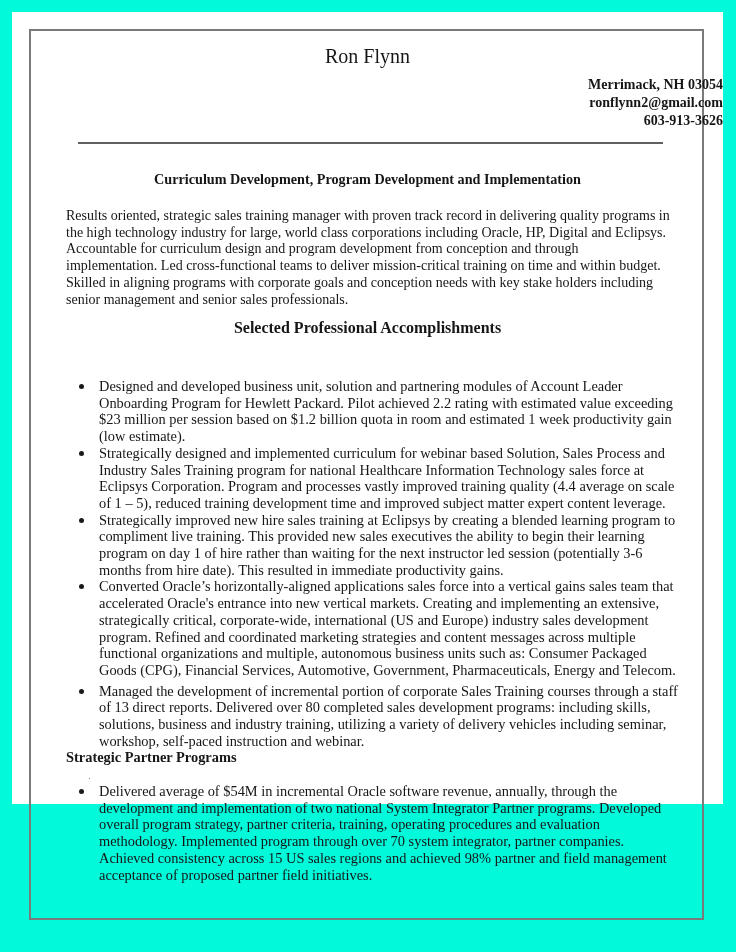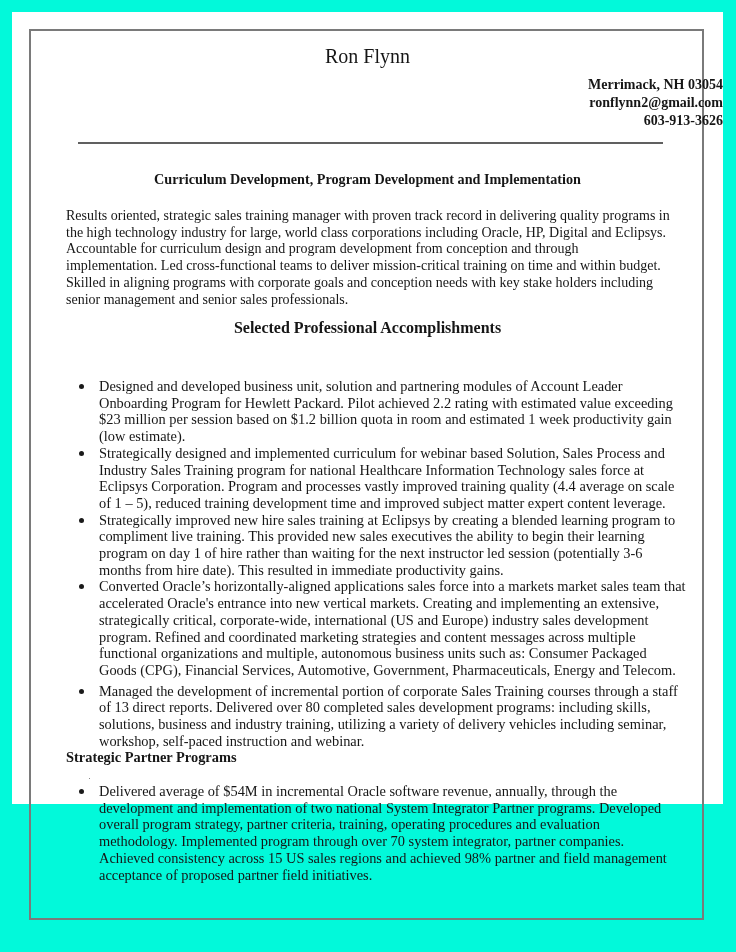--- a/index.html
+++ b/index.html
@@ -118,21 +118,21 @@
     </li>
     <li class="bullet">
       <span class="dot"></span>
       <span class="ln">Strategically improved new hire sales training at Eclipsys by creating a blended learning program to</span>
       <span class="ln">compliment live training.  This provided new sales executives the ability to begin their learning</span>
       <span class="ln">program on day 1 of hire rather than waiting for the next instructor led session (potentially 3-6</span>
       <span class="ln">months from hire date). This resulted in immediate productivity gains.</span>
     </li>
     <li class="bullet">
       <span class="dot"></span>
-      <span class="ln">Converted Oracle’s horizontally-aligned applications sales force into a markets market sales team that</span>
+      <span class="ln">Converted Oracle’s horizontally-aligned applications sales force into a vertical gains sales team that</span>
       <span class="ln">accelerated Oracle's entrance into new vertical markets.  Creating and implementing an extensive,</span>
       <span class="ln">strategically critical, corporate-wide, international (US and Europe) industry sales development</span>
       <span class="ln">program. Refined and coordinated marketing strategies and content messages across multiple</span>
       <span class="ln">functional organizations and multiple, autonomous business units such as: Consumer Packaged</span>
       <span class="ln">Goods (CPG), Financial Services, Automotive, Government, Pharmaceuticals, Energy and Telecom.</span>
     </li>
     <li class="bullet" style="margin-top:4px">
       <span class="dot"></span>
       <span class="ln">Managed the development of incremental portion of corporate Sales Training courses through a staff</span>
       <span class="ln">of 13 direct reports. Delivered over 80 completed sales development programs: including skills,</span>

